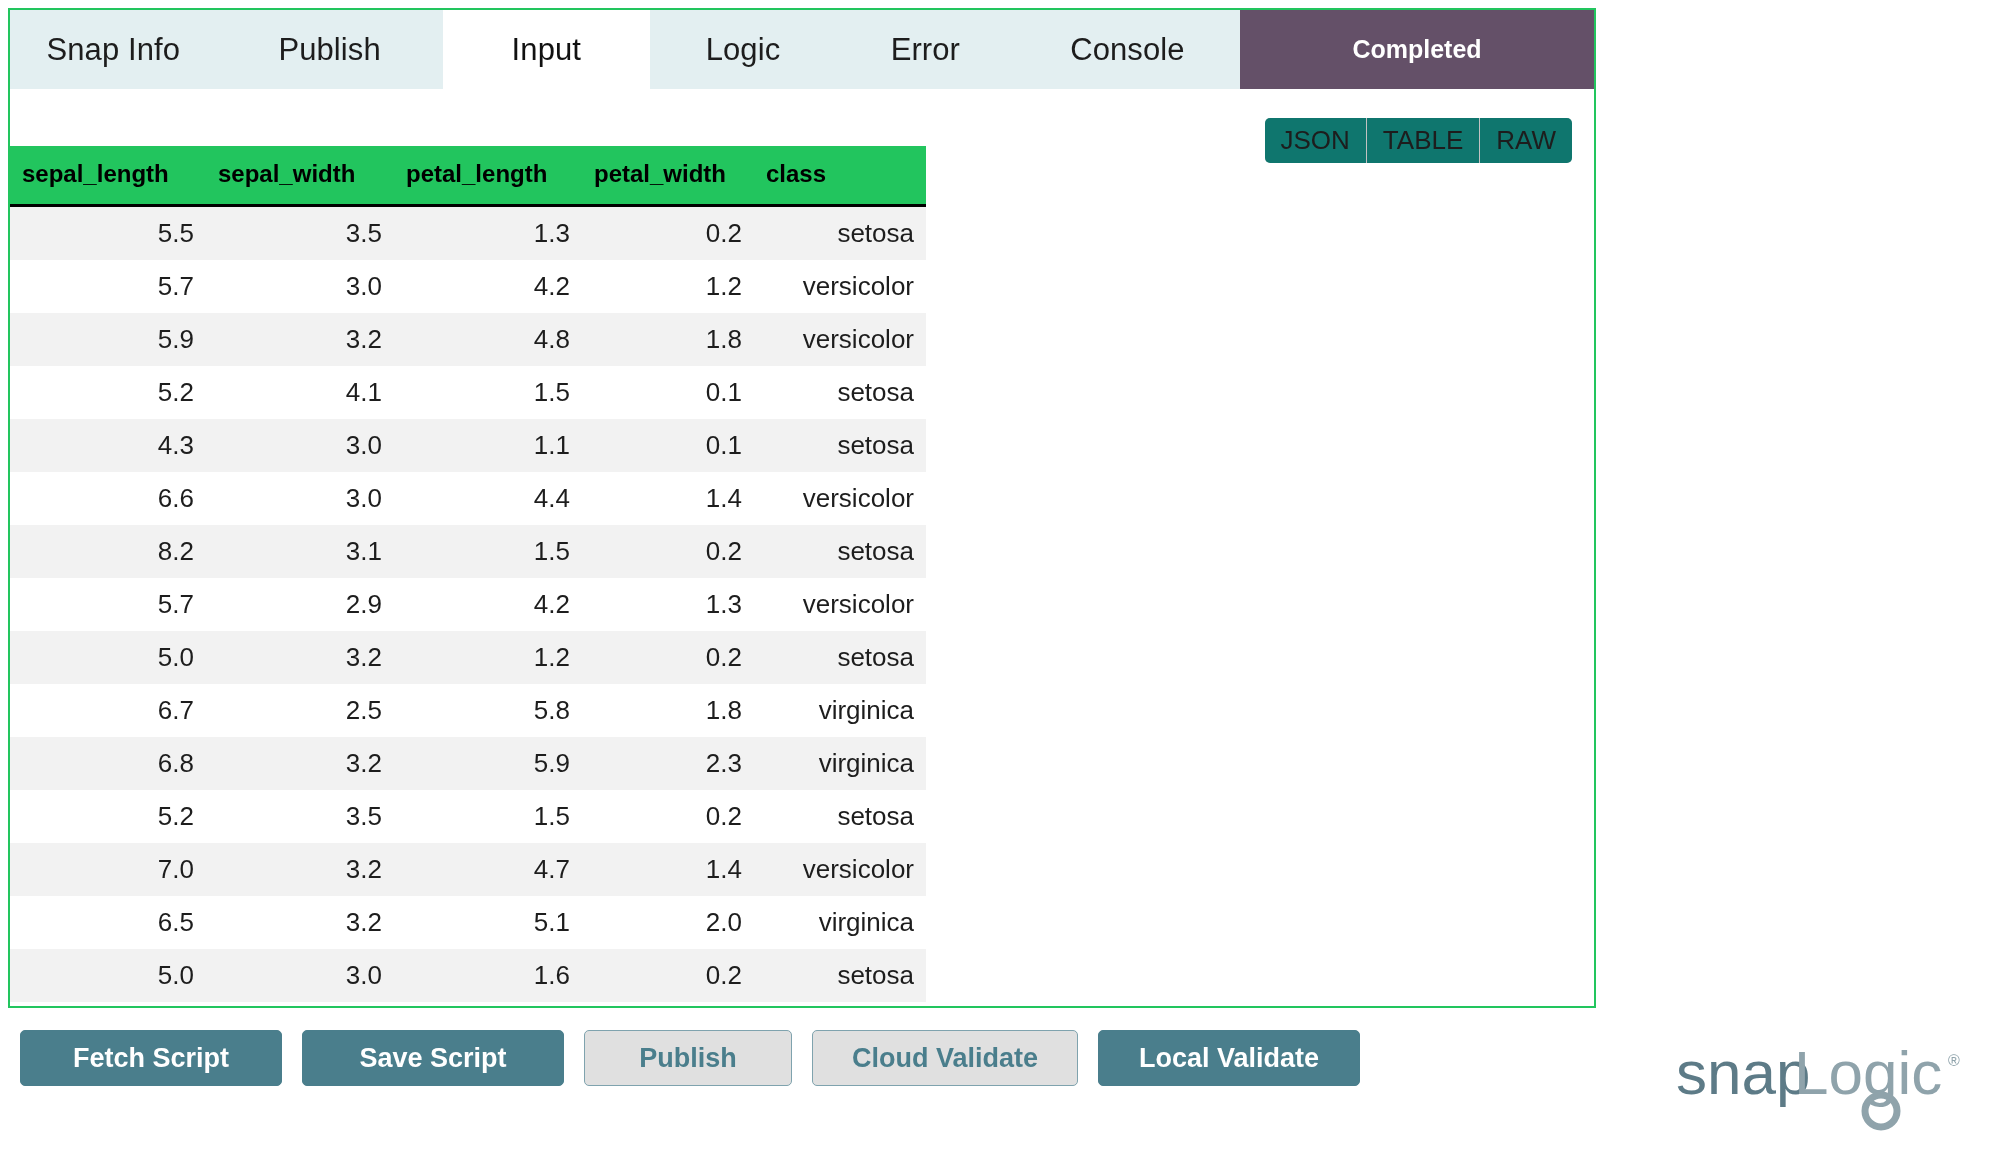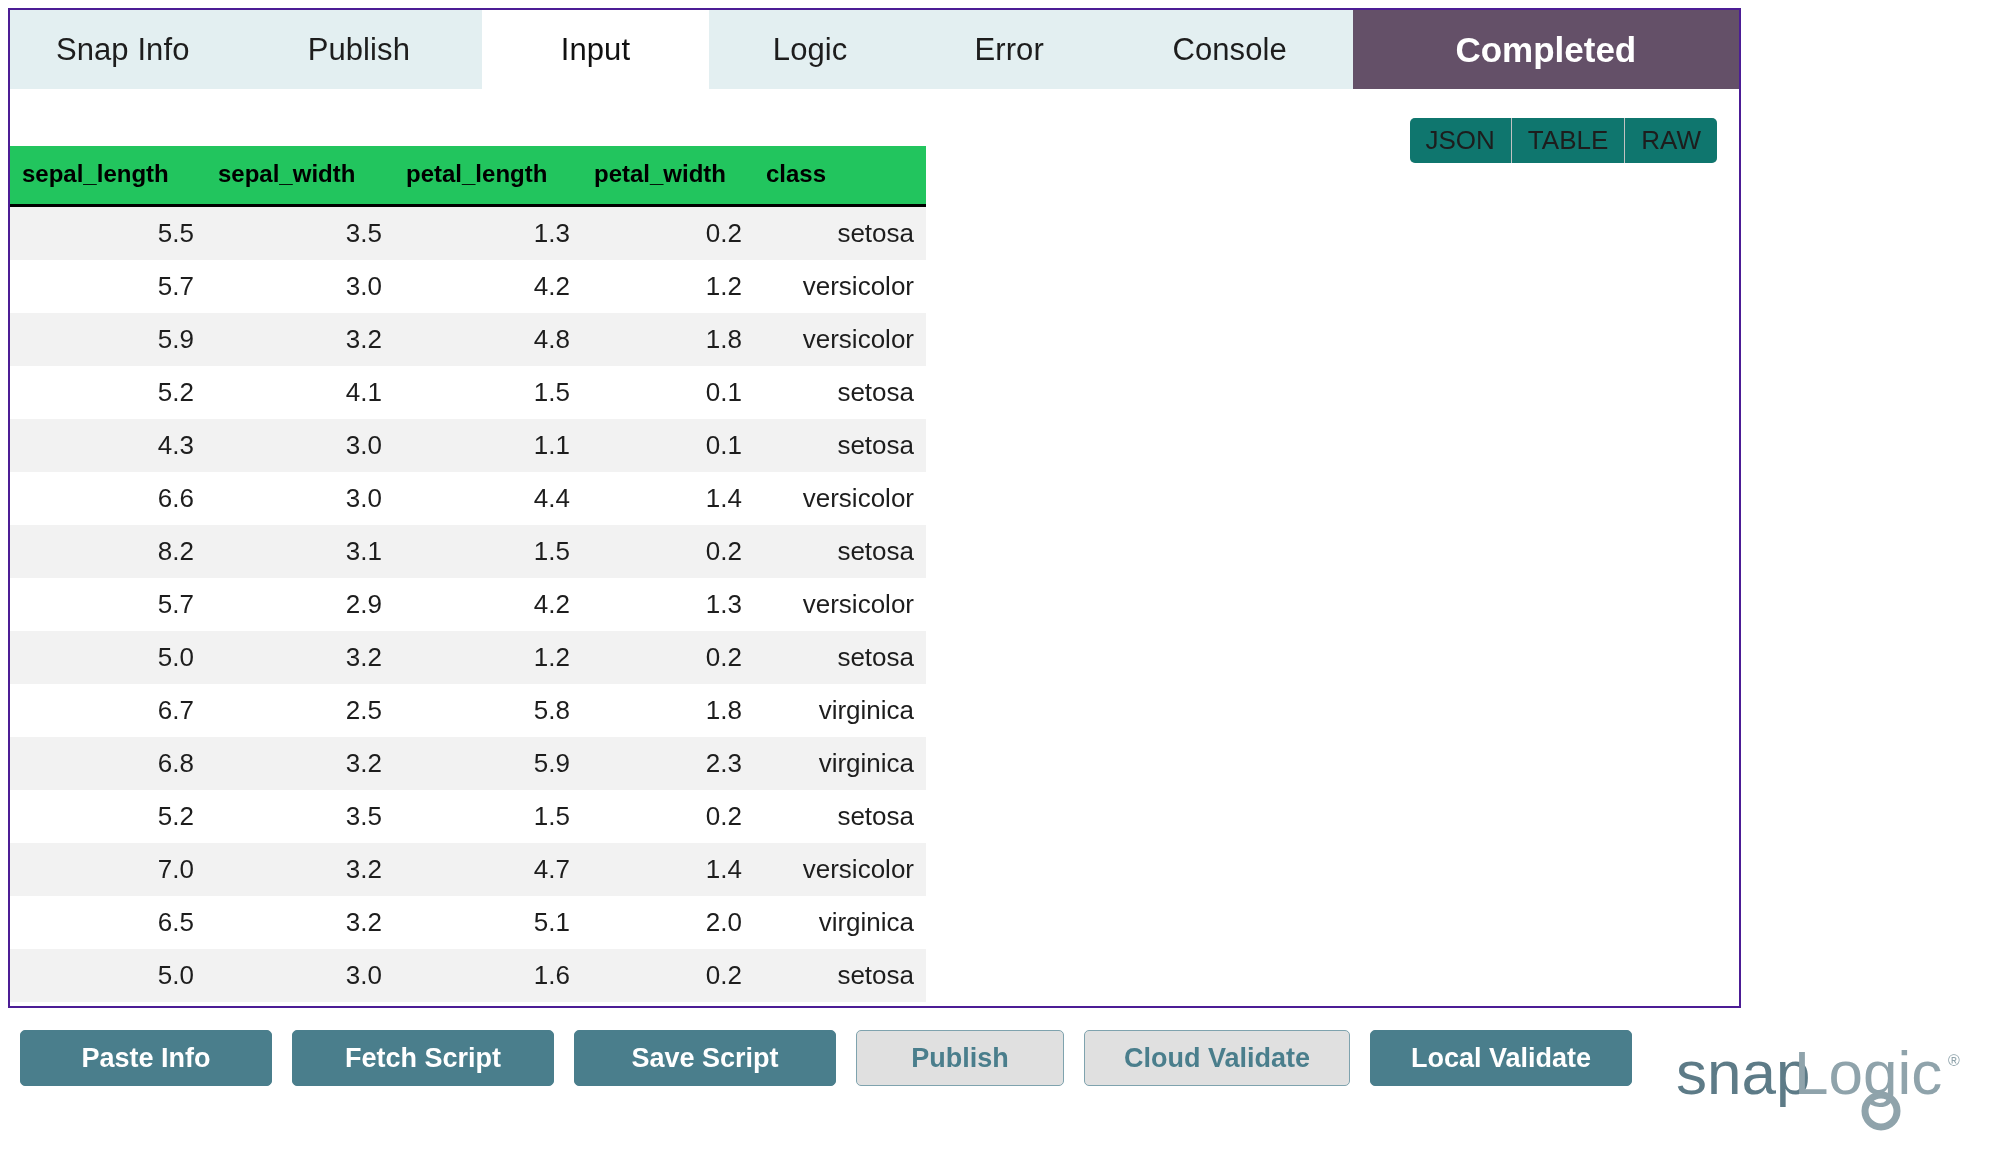--- a/index.html
+++ b/index.html
@@ -12,23 +12,23 @@
     height: 1150px;
     font-family: "Liberation Sans", sans-serif;
     overflow: hidden;
   }
 
   
   .panel {
     position: absolute;
     left: 8px;
     top: 8px;
-    width: 1733px;
+    width: 1588px;
     height: 1000px;
-    border: 2px solid #4c1d95;
+    border: 2px solid #22c55e;
     box-sizing: border-box;
     background: #ffffff;
   }
 
   
   .tabstrip {
     position: absolute;
     left: 0;
     top: 0;
     height: 79px;
@@ -61,21 +61,21 @@
   .tab-console   { width: 252px; }
   .tab-spacer    { flex: 1 1 auto; background: #e3eff1; }
   .status-badge {
     width: 396px;
     height: 100%;
     display: flex;
     align-items: center;
     justify-content: center;
     background: #645068;
     color: #ffffff;
-    font-size: 35px;
+    font-size: 25px;
     font-weight: bold;
     box-sizing: border-box;
   }
 
   
   .viewmodes {
     position: absolute;
     right: 22px;
     top: 108px;
     display: flex;
@@ -352,23 +352,20 @@
             <td>0.2</td>
             <td>setosa</td>
           </tr>
         </tbody>
     </table>
   </div>
 
 </div>
 
 <div class="actionbar">
-  <div class="btn primary btn-paste">
-    <span>Paste Info</span>
-  </div>
   <div class="btn primary btn-fetch">
     <span>Fetch Script</span>
   </div>
   <div class="btn primary btn-save">
     <span>Save Script</span>
   </div>
   <div class="btn ghost btn-publish">
     <span>Publish</span>
   </div>
   <div class="btn ghost btn-cloud">

